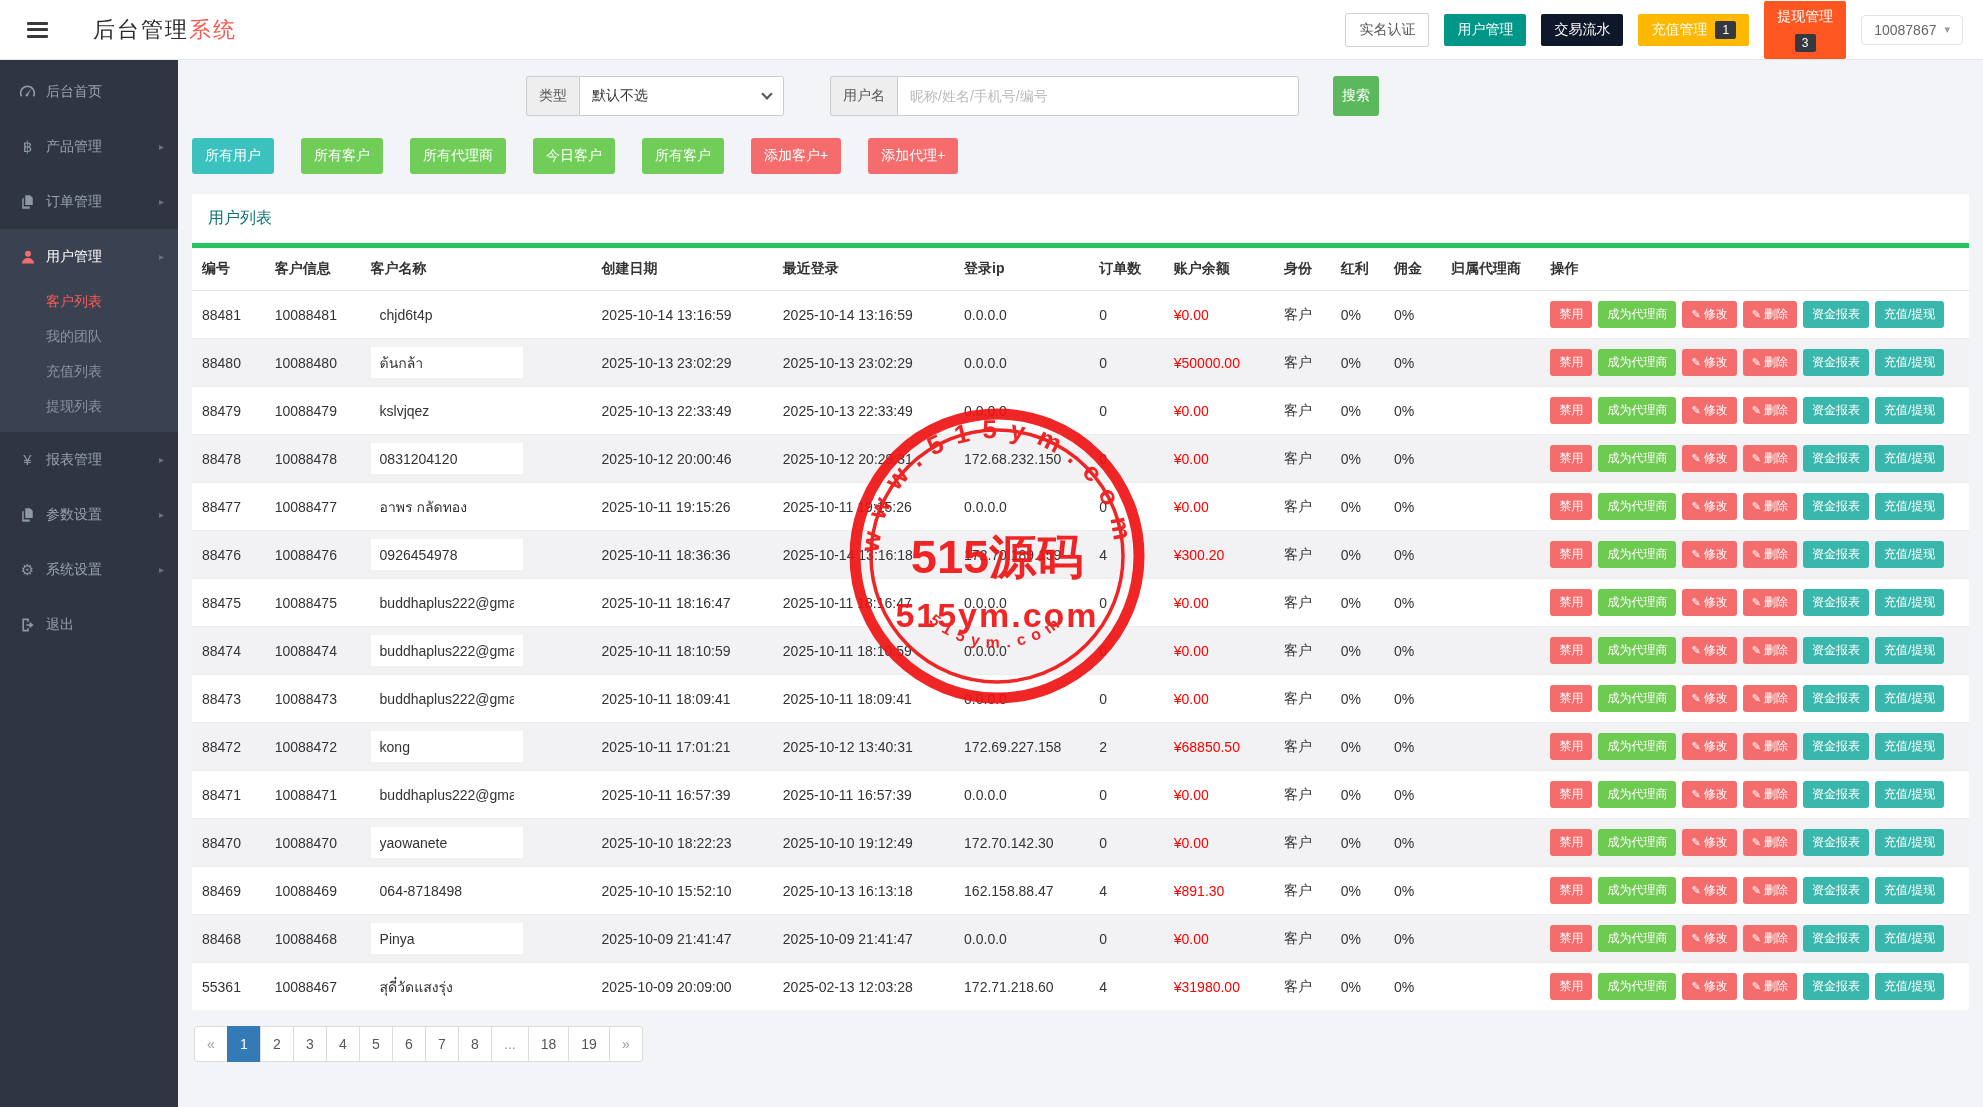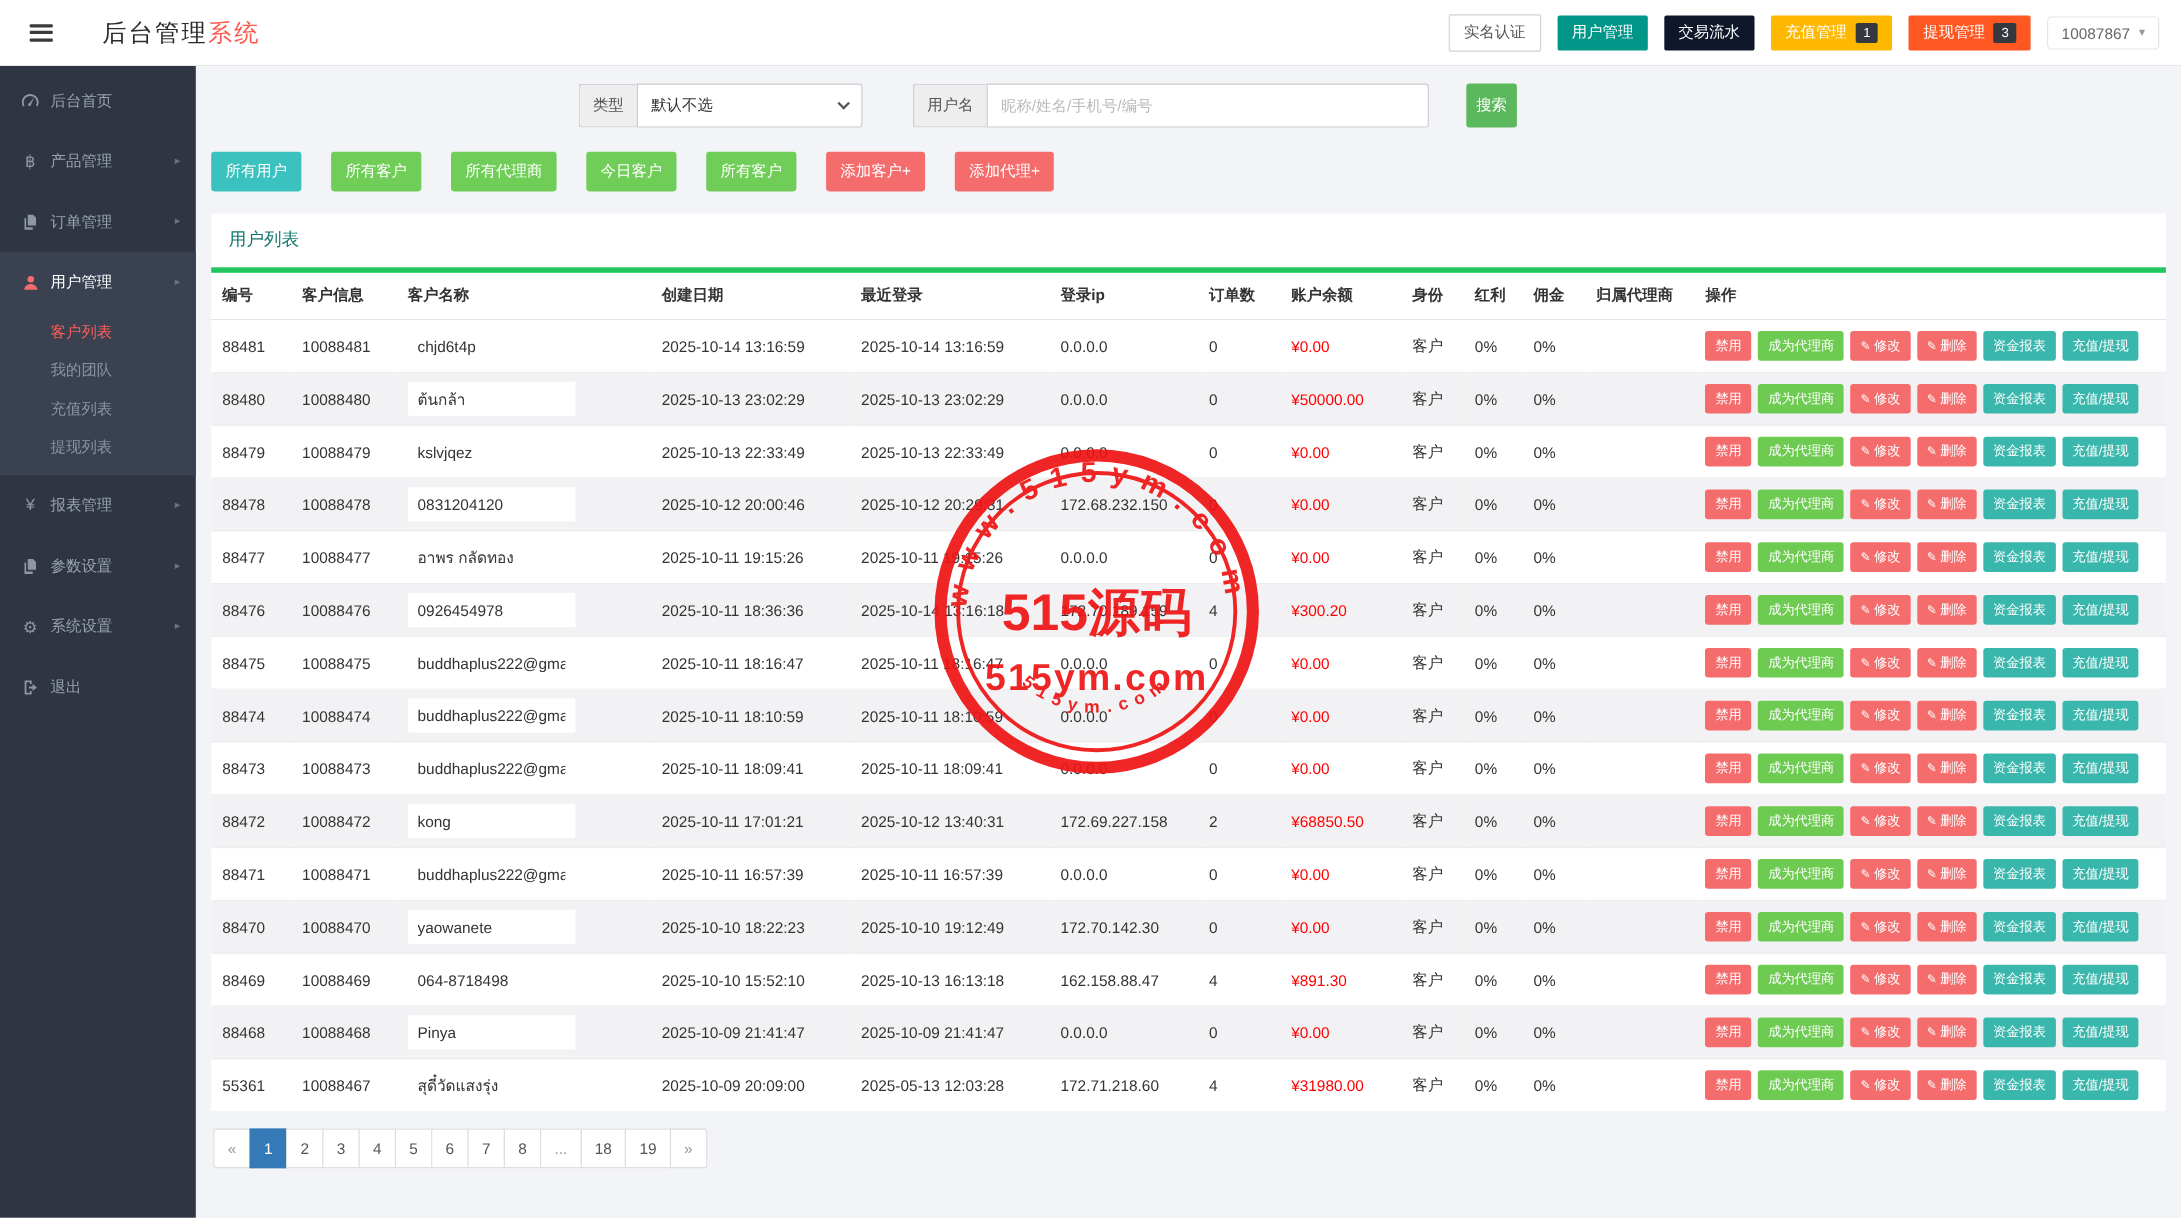--- a/index.html
+++ b/index.html
@@ -12,21 +12,21 @@
   .hamburger span { display:block; width:21px; height:3px; background:#3a3a3a; margin:3.5px 0; border-radius:1px; }
   .brand { margin-left:45px; font-size:22px; letter-spacing:2px; color:#2b2b2b; }
   .brand .brand-red { color:#fa5a50; }
   .top-right { margin-left:auto; display:flex; align-items:center; gap:15px; padding-right:20px; }
   .nav-btn { border:0; color:#fff; font-size:14px; padding:7px 13px; border-radius:2px;
              display:flex; align-items:center; gap:8px; cursor:pointer; font-family:inherit; }
   .nav-btn.plain { background:#fff; color:#555; border:1px solid #d2d2d2; }
   .nav-btn.teal  { background:#009688; }
   .nav-btn.blue  { background:#0f172a;align-items:flex-end; }
   .nav-btn.amber { background:#ffb800; }
-  .nav-btn.orange{ background:#ff5722; }
+  .nav-btn.orange{ background:#ff5722;flex-direction:column; }
   .nav-badge { background:#36383f; color:#fff; font-size:12px; padding:2px 7px; border-radius:2px; }
   .account-chip { border:1px solid #e3e3e3; border-radius:4px; padding:6px 12px; font-size:14px;
                   color:#666; display:flex; align-items:center; gap:8px; background:#fff; cursor:pointer; }
   .account-chip .caret { color:#999; font-size:11px; }
 
   
   .sidebar { position:absolute; left:0; top:46px; bottom:0; width:178px; background:#2f3642; z-index:10; padding-top:18px; }
   .menu-item { display:flex; align-items:center; height:55px; padding:0 14px 0 18px; color:#98a1af;
                font-size:14px; cursor:pointer; position:relative; }
   .menu-item .icon { width:19px; display:inline-flex; justify-content:center; color:#8d97a5; font-size:15px; }
@@ -502,21 +502,21 @@
             <td>0%</td>
             <td>0%</td>
             <td></td>
             <td><button class="abtn red">禁用</button><button class="abtn green">成为代理商</button><button class="abtn red"><span class="pencil">✎</span>修改</button><button class="abtn red"><span class="pencil">✎</span>删除</button><button class="abtn teal">资金报表</button><button class="abtn teal">充值/提现</button></td>
           </tr>
           <tr>
             <td>55361</td>
             <td>10088467</td>
             <td><input class="name-input" value="สุดี๋วัดแสงรุ่ง" style=""></td>
             <td>2025-10-09 20:09:00</td>
-            <td>2025-05-13 12:03:28</td>
+            <td>2025-02-13 12:03:28</td>
             <td>172.71.218.60</td>
             <td>4</td>
             <td class="balance">¥31980.00</td>
             <td>客户</td>
             <td>0%</td>
             <td>0%</td>
             <td></td>
             <td><button class="abtn red">禁用</button><button class="abtn green">成为代理商</button><button class="abtn red"><span class="pencil">✎</span>修改</button><button class="abtn red"><span class="pencil">✎</span>删除</button><button class="abtn teal">资金报表</button><button class="abtn teal">充值/提现</button></td>
           </tr>
         </tbody>

